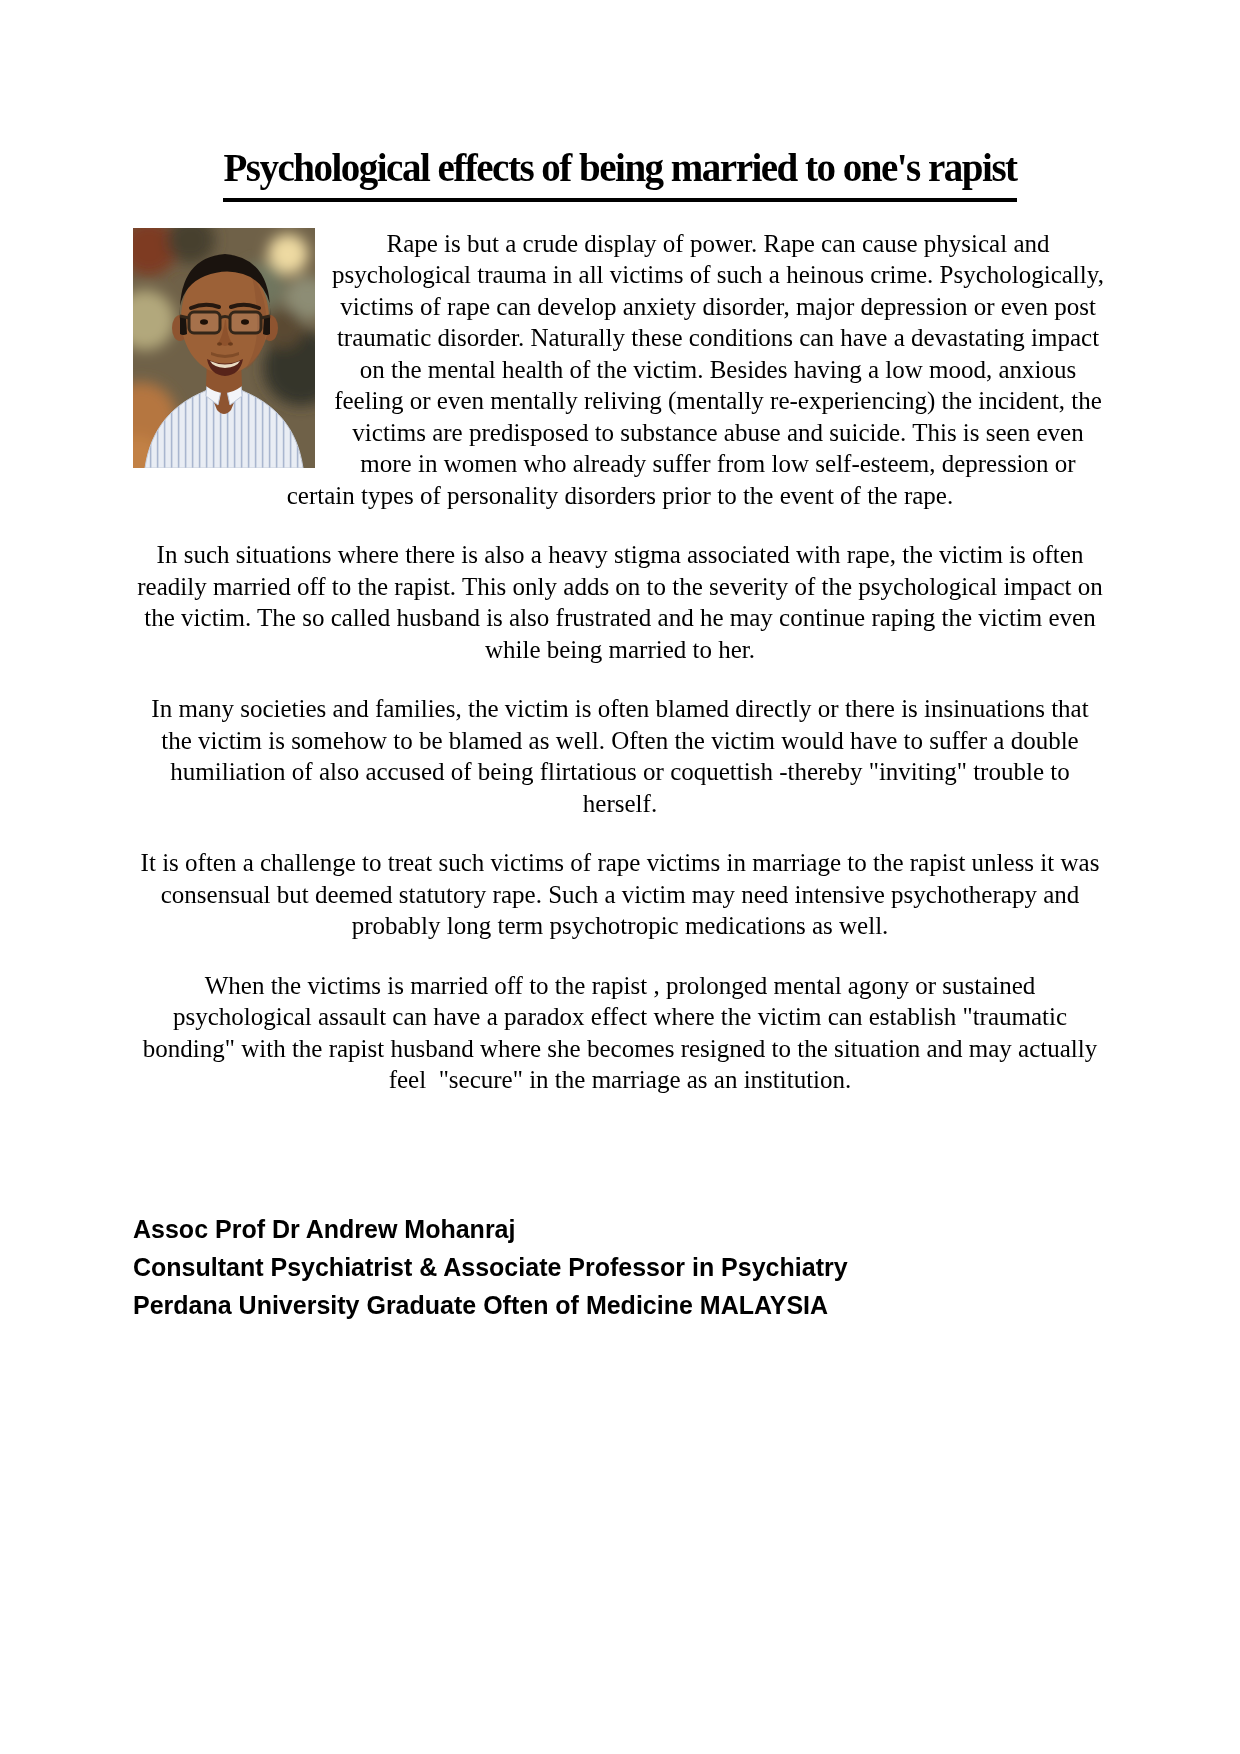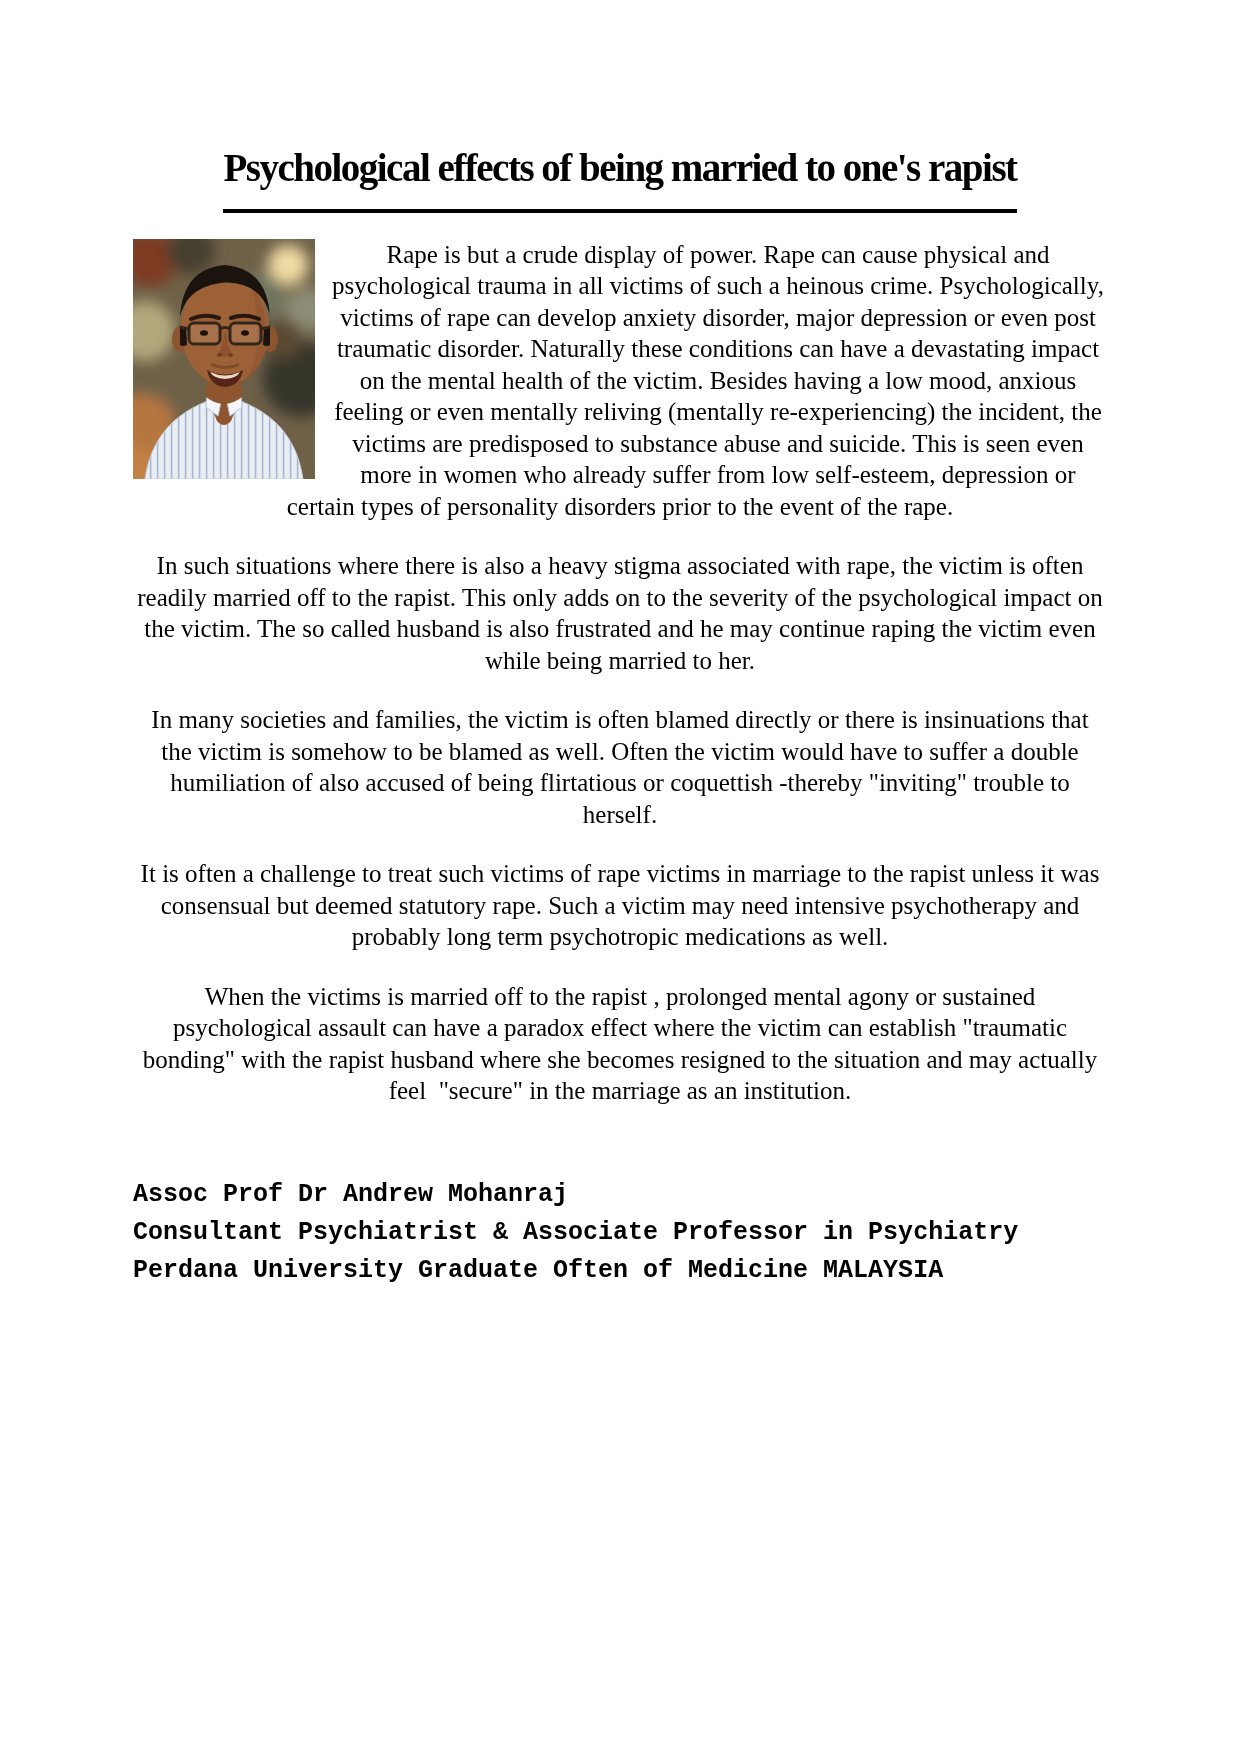--- a/index.html
+++ b/index.html
@@ -19,41 +19,41 @@
     text-align: center;
     font-size: 39px;
     font-weight: bold;
     letter-spacing: -1.5px;
     white-space: nowrap;
     line-height: 1.15;
   }
   .title-text {
     display: inline-block;
     border-bottom: 4px solid #000000;
-    padding-bottom: 18px;
+    padding-bottom: 7px;
   }
   .article {
     font-size: 25px;
     line-height: 31.5px;
   }
   .article p {
     margin: 0 0 28px 0;
     white-space: pre-wrap;
     text-align: center;
   }
   .photo {
     float: left;
     width: 182px;
     height: 240px;
     margin: 0 14px 4px 0;
   }
   .photo svg { display: block; }
   .signature {
-    margin-top: 69px;
-    font-family: Liberation Mono, monospace;
+    margin-top: 114px;
+    font-family: Liberation Sans, sans-serif;
     font-weight: bold;
     font-size: 25px;
     line-height: 38px;
   }
 </style>
 </head>
 <body>
 
 <div class="page">
 

